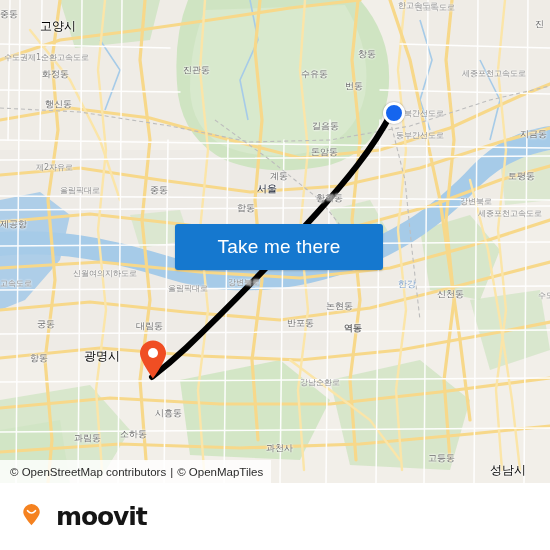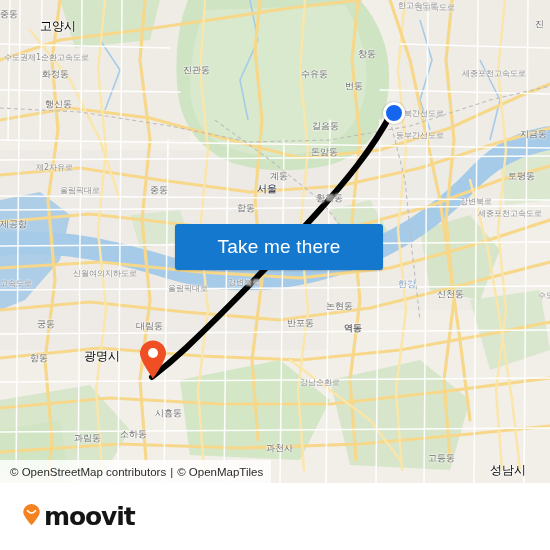--- a/index.html
+++ b/index.html
@@ -117,21 +117,21 @@
     white-space: nowrap;
   }
   #route-arrow {
     margin: 0 9px;
     font-size: 19px;
     color: #3a3a3a;
   }
   #brand {
     display: flex;
     align-items: center;
-    gap: 3px;
+    gap: 15px;
   }
   #brand-text {
     font-size: 25px;
     font-weight: bold;
     color: #151515;
     font-family: "DejaVu Sans", sans-serif;
     letter-spacing: -1.1px;
   }
 </style>
 </head>

